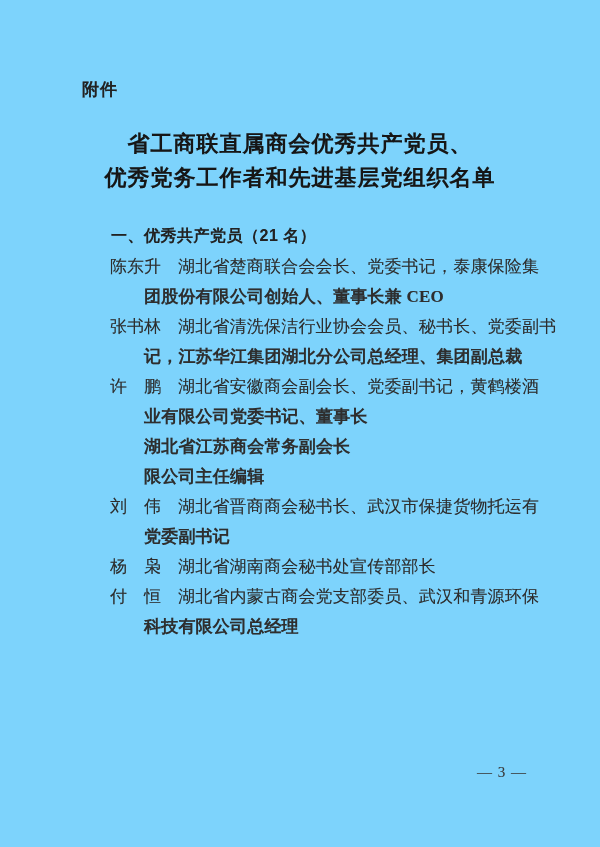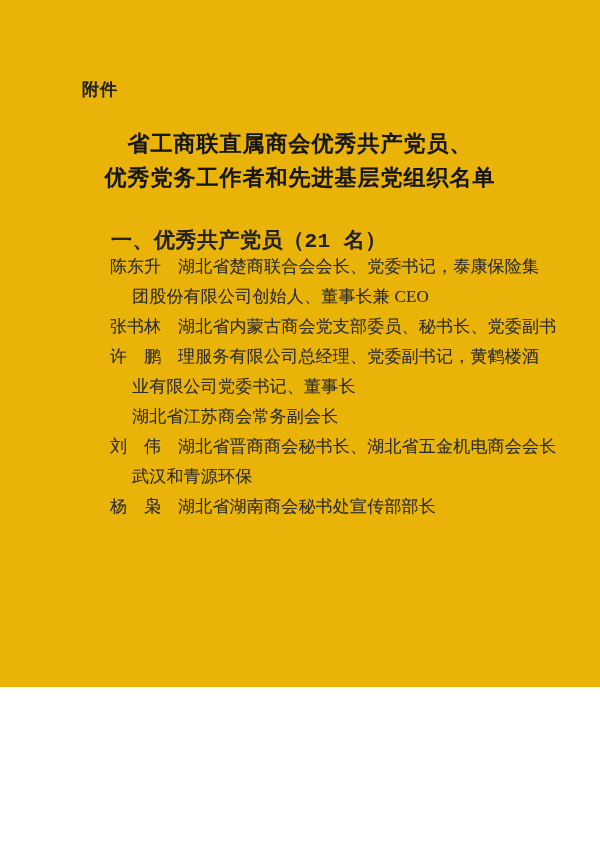--- a/index.html
+++ b/index.html
@@ -3,22 +3,22 @@
 <meta charset="utf-8">
 <style>
   html, body {
     margin: 0;
     padding: 0;
     background: #ffffff;
   }
   .page {
     position: relative;
     width: 600px;
-    height: 687px;
-    background: #eab308;
+    height: 847px;
+    background: #7dd3fc;
     overflow: hidden;
     font-family: "Liberation Serif", "DejaVu Serif", serif;
     color: #2b2b2b;
     text-shadow: 0 0 0.5px rgba(40,40,40,0.35);
   }
   .attachment-label {
     position: absolute;
     left: 82px;
     top: 78px;
     font-family: "Liberation Sans", "DejaVu Sans", sans-serif;
@@ -36,23 +36,23 @@
     font-weight: 700;
     font-size: 22px;
     line-height: 34px;
     letter-spacing: 1px;
     color: #161616;
   }
   .section-heading {
     position: absolute;
     left: 111px;
     top: 226px;
-    font-family: Liberation Mono, monospace;
+    font-family: Liberation Sans, sans-serif;
     font-weight: 700;
-    font-size: 21px;
+    font-size: 16px;
     color: #222222;
     letter-spacing: 0.5px;
     white-space: nowrap;
   }
   .entries {
     position: absolute;
     left: 110px;
     top: 252px;
     width: 460px;
     font-size: 17px;
@@ -65,23 +65,24 @@
     width: 51px;
     text-align: justify;
     text-align-last: justify;
     -moz-text-align-last: justify;
     margin-right: 17px;
     vertical-align: top;
     font-family: Liberation Serif, serif;
   }
   .member-desc { letter-spacing: 0.2px; margin-top: 42px; }
   .entry-line2 {
-    margin-left: 22px;
+    margin-left: 34px;
     white-space: nowrap;
     letter-spacing: 0.2px;
+    font-weight: bold;
   }
   .page-number {
     position: absolute;
     left: 477px;
     top: 764px;
     font-size: 15px;
     letter-spacing: 1px;
     color: #3d3d3d;
     white-space: nowrap;
   }
@@ -104,50 +105,58 @@
 
     <div class="entry">
       <div class="entry-line1">
         <span class="member-name">陈东升</span><span class="member-desc">湖北省楚商联合会会长、党委书记，泰康保险集</span>
       </div>
       <div class="entry-line2">团股份有限公司创始人、董事长兼 CEO</div>
     </div>
 
     <div class="entry">
       <div class="entry-line1">
-        <span class="member-name">张书林</span><span class="member-desc">湖北省内蒙古商会党支部委员、秘书长、党委副书</span>
+        <span class="member-name">张书林</span><span class="member-desc">湖北省清洗保洁行业协会会员、秘书长、党委副书</span>
       </div>
+      <div class="entry-line2">记，江苏华江集团湖北分公司总经理、集团副总裁</div>
     </div>
 
     <div class="entry">
       <div class="entry-line1">
-        <span class="member-name">许鹏</span><span class="member-desc">理服务有限公司总经理、党委副书记，黄鹤楼酒</span>
+        <span class="member-name">许鹏</span><span class="member-desc">湖北省安徽商会副会长、党委副书记，黄鹤楼酒</span>
       </div>
       <div class="entry-line2">业有限公司党委书记、董事长</div>
     </div>
 
     <div class="entry">
       <div class="entry-line2">湖北省江苏商会常务副会长</div>
     </div>
 
     <div class="entry">
+      <div class="entry-line2">限公司主任编辑</div>
     </div>
 
     <div class="entry">
       <div class="entry-line1">
-        <span class="member-name">刘伟</span><span class="member-desc">湖北省晋商商会秘书长、湖北省五金机电商会会长</span>
+        <span class="member-name">刘伟</span><span class="member-desc">湖北省晋商商会秘书长、武汉市保捷货物托运有</span>
       </div>
-      <div class="entry-line2">武汉和青源环保</div>
+      <div class="entry-line2">党委副书记</div>
     </div>
 
     <div class="entry">
       <div class="entry-line1">
         <span class="member-name">杨枭</span><span class="member-desc">湖北省湖南商会秘书处宣传部部长</span>
       </div>
     </div>
 
 
+    <div class="entry">
+      <div class="entry-line1">
+        <span class="member-name">付恒</span><span class="member-desc">湖北省内蒙古商会党支部委员、武汉和青源环保</span>
+      </div>
+      <div class="entry-line2">科技有限公司总经理</div>
+    </div>
 
   </div>
 
   <div class="page-number">— 3 —</div>
 
 </div>
 
 </body></html>

